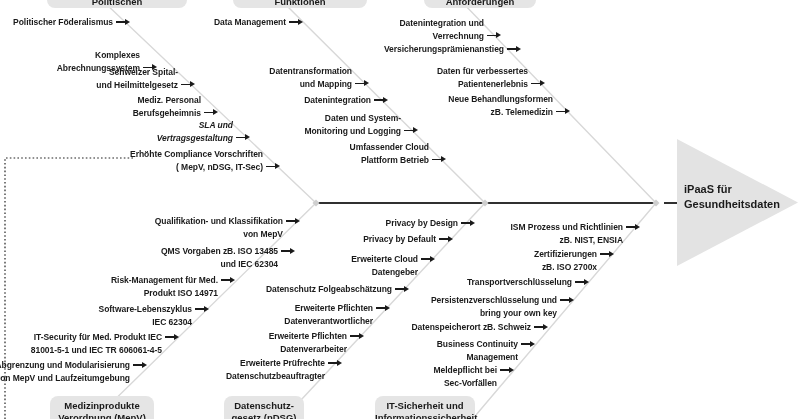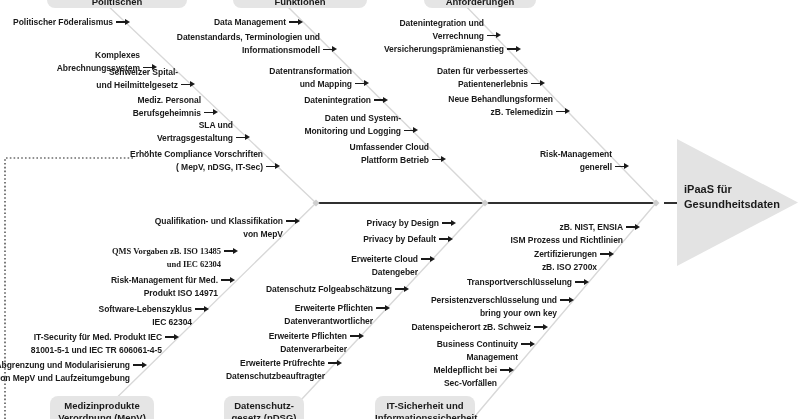--- a/index.html
+++ b/index.html
@@ -94,39 +94,34 @@
     <div class="item" style="top: 66px; right: 622px;">
       <div>Schweizer Spital-</div>
       <div>und Heilmittelgesetz</div>
       <span class="arr" style="top: 15px;"></span>
     </div>
     <div class="item" style="top: 94px; right: 599px;">
       <div>Mediz. Personal</div>
       <div>Berufsgeheimnis</div>
       <span class="arr" style="top: 15px;"></span>
     </div>
-    <div class="item" style="top: 119px; right: 567px;">
+    <div class="item" style="top: 119px; right: 567px; font-style: italic;">
       <div>SLA und</div>
       <div>Vertragsgestaltung</div>
       <span class="arr" style="top: 15px;"></span>
     </div>
     <div class="item" style="top: 148px; right: 537px;">
       <div>Erhöhte Compliance Vorschriften</div>
       <div>( MepV, nDSG, IT-Sec)</div>
       <span class="arr" style="top: 15px;"></span>
     </div>
     <div class="item" style="top: 16px; right: 514px;">
       <div>Data Management</div>
       <span class="arr" style="top: 2.5px;"></span>
     </div>
-    <div class="item" style="top: 31px; right: 480px;">
-      <div>Datenstandards, Terminologien und</div>
-      <div>Informationsmodell</div>
-      <span class="arr" style="top: 15px;"></span>
-    </div>
     <div class="item" style="top: 65px; right: 448px;">
       <div>Datentransformation</div>
       <div>und Mapping</div>
       <span class="arr" style="top: 15px;"></span>
     </div>
     <div class="item" style="top: 94px; right: 429px;">
       <div>Datenintegration</div>
       <span class="arr" style="top: 2.5px;"></span>
     </div>
     <div class="item" style="top: 112px; right: 399px;">
@@ -151,31 +146,26 @@
     <div class="item" style="top: 65px; right: 272px;">
       <div>Daten für verbessertes</div>
       <div>Patientenerlebnis</div>
       <span class="arr" style="top: 15px;"></span>
     </div>
     <div class="item" style="top: 93px; right: 247px;">
       <div>Neue Behandlungsformen</div>
       <div>zB. Telemedizin</div>
       <span class="arr" style="top: 15px;"></span>
     </div>
-    <div class="item" style="top: 148px; right: 188px;">
-      <div>Risk-Management</div>
-      <div>generell</div>
-      <span class="arr" style="top: 15px;"></span>
-    </div>
     <div class="item" style="top: 215px; right: 517px;">
       <div>Qualifikation- und Klassifikation</div>
       <div>von MepV</div>
       <span class="arr" style="top: 2.5px;"></span>
     </div>
-    <div class="item" style="top: 245px; right: 579px; font-family: Liberation Serif, serif;">
+    <div class="item" style="top: 245px; right: 522px;">
       <div>QMS Vorgaben zB. ISO 13485</div>
       <div>und IEC 62304</div>
       <span class="arr" style="top: 2.5px;"></span>
     </div>
     <div class="item" style="top: 274px; right: 582px;">
       <div>Risk-Management für Med.</div>
       <div>Produkt ISO 14971</div>
       <span class="arr" style="top: 2.5px;"></span>
     </div>
     <div class="item" style="top: 303px; right: 608px;">
@@ -186,21 +176,21 @@
     <div class="item" style="top: 331px; right: 638px;">
       <div>IT-Security für Med. Produkt IEC</div>
       <div>81001-5-1 und IEC TR 606061-4-5</div>
       <span class="arr" style="top: 2.5px;"></span>
     </div>
     <div class="item" style="top: 359px; right: 670px;">
       <div>Abgrenzung und Modularisierung</div>
       <div>von MepV und Laufzeitumgebung</div>
       <span class="arr" style="top: 2.5px;"></span>
     </div>
-    <div class="item" style="top: 217px; right: 361px;">
+    <div class="item" style="top: 217px; right: 342px;">
       <div>Privacy by Design</div>
       <span class="arr" style="top: 2.5px;"></span>
     </div>
     <div class="item" style="top: 233px; right: 364px; padding-left: 40px;">
       <div>Privacy by Default</div>
       <span class="arr" style="top: 2.5px;"></span>
     </div>
     <div class="item" style="top: 253px; right: 382px;">
       <div>Erweiterte Cloud</div>
       <div>Datengeber</div>
@@ -219,22 +209,22 @@
       <div>Erweiterte Pflichten</div>
       <div>Datenverarbeiter</div>
       <span class="arr" style="top: 2.5px;"></span>
     </div>
     <div class="item" style="top: 357px; right: 475px;">
       <div>Erweiterte Prüfrechte</div>
       <div>Datenschutzbeauftragter</div>
       <span class="arr" style="top: 2.5px;"></span>
     </div>
     <div class="item" style="top: 221px; right: 177px;">
+      <div>ISM Prozess und Richtlinien</div>
       <div>zB. NIST, ENSIA</div>
-      <div>ISM Prozess und Richtlinien</div>
       <span class="arr" style="top: 2.5px;"></span>
     </div>
     <div class="item" style="top: 248px; right: 203px;">
       <div>Zertifizierungen</div>
       <div>zB. ISO 2700x</div>
       <span class="arr" style="top: 2.5px;"></span>
     </div>
     <div class="item" style="top: 276px; right: 228px;">
       <div>Transportverschlüsselung</div>
       <span class="arr" style="top: 2.5px;"></span>

